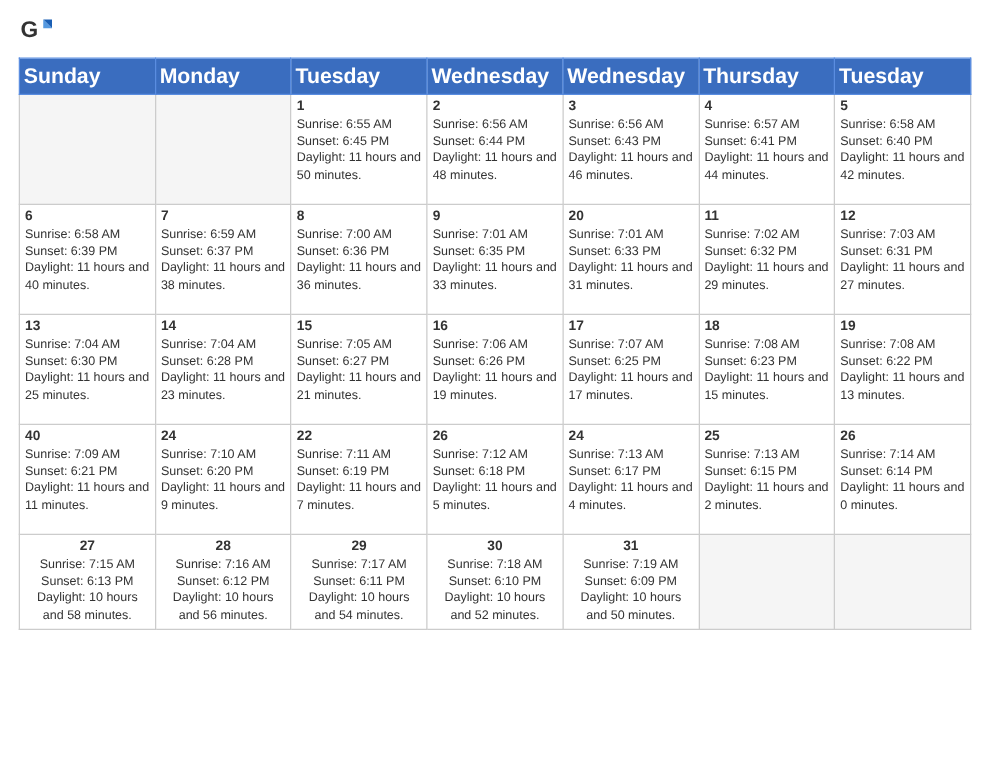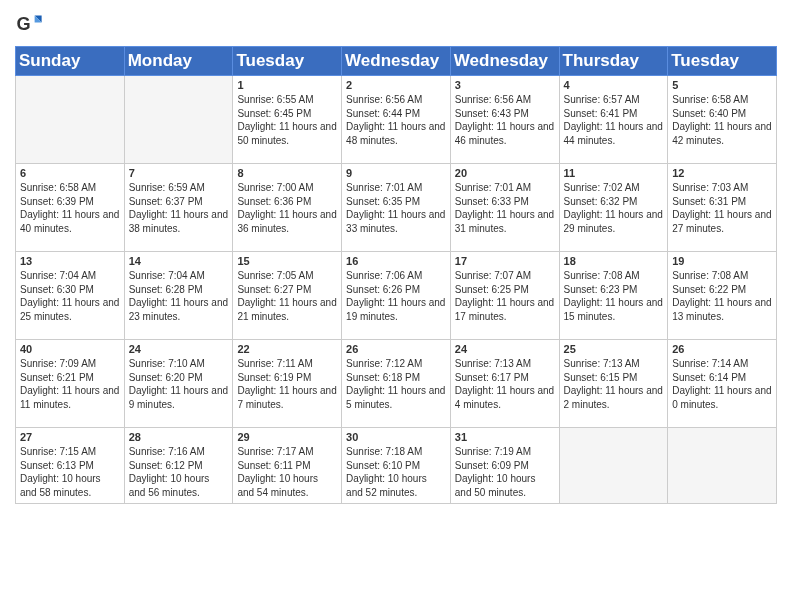--- a/index.html
+++ b/index.html
@@ -81,20 +81,21 @@
       margin-bottom: 2px;
       display: block;
     }
     .day-info {
       font-size: 10px;
       line-height: 1.35;
       color: #333;
     }
     tr:last-child td {
       height: 76px;
+      text-align: center;
     }
   </style>
 </head>
 <body>
 
 <div class="page">
   <div class="header">
     <div class="logo">
       <svg class="logo-icon" viewBox="0 0 40 40">
         <text x="2" y="28" font-size="26" font-weight="bold" fill="#333" font-family="Arial">G</text>

